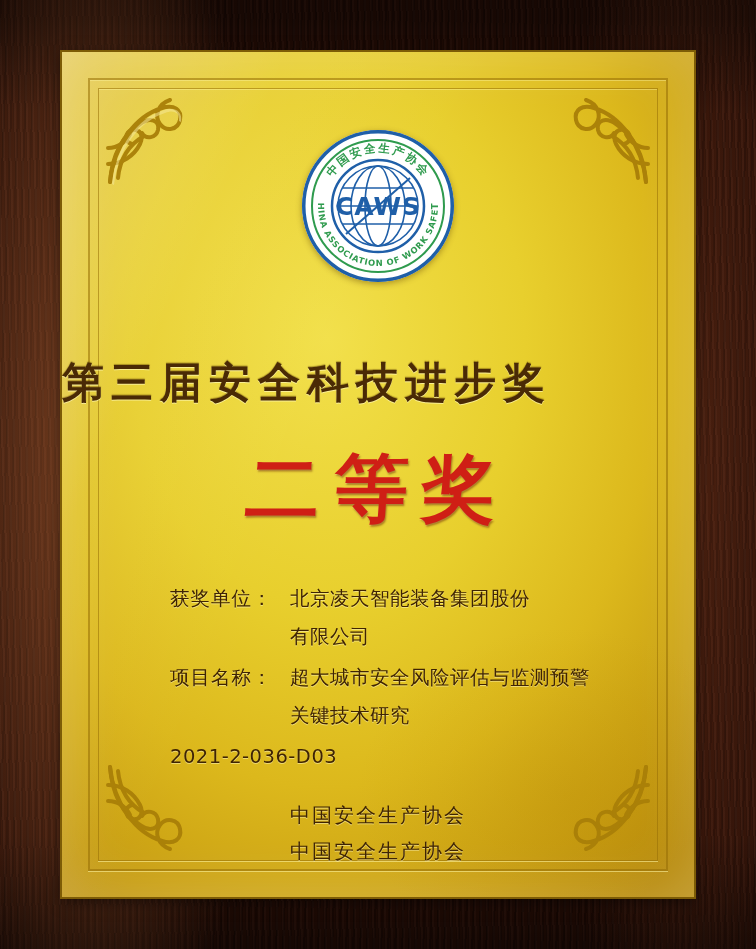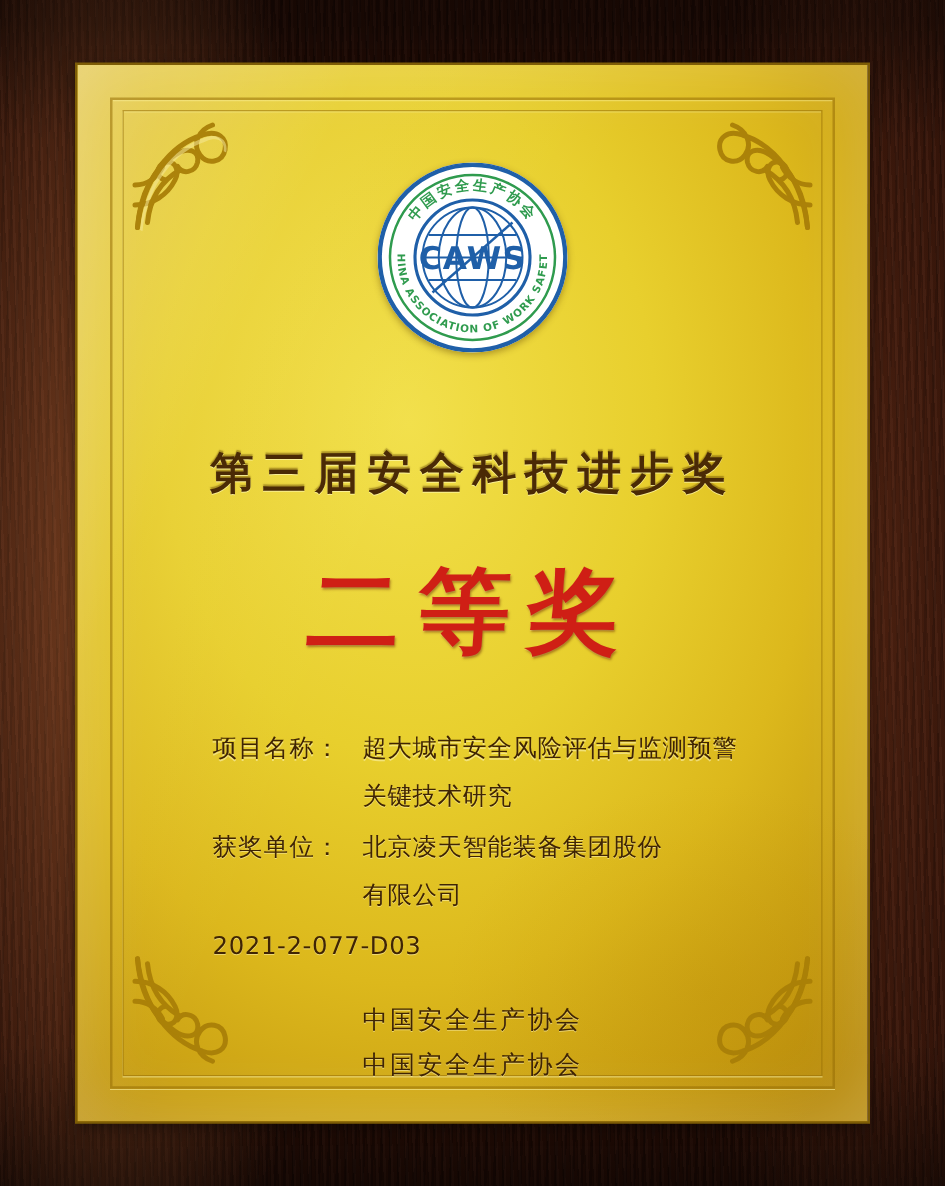--- a/index.html
+++ b/index.html
@@ -116,23 +116,22 @@
     align-items: center;
     justify-content: center;
   }
   .emblem svg { display:block; }
 
   
   .award-title {
     position: absolute;
     top: 303px;
     left: 0; right: 0;
-    text-align: center;
     font-family: Liberation Serif, serif;
-    font-size: 35px;
+    font-size: 42px;
     font-weight: 700;
     letter-spacing: 7px;
     color: #4a2a05;
     text-shadow: 0 1px 0 rgba(255,250,190,0.65), 0 -1px 1px rgba(90,60,0,0.45);
   }
   .grade {
     position: absolute;
     top: 388px;
     left: 0; right: 0;
     text-align: center;
@@ -286,35 +285,35 @@
           </text>
         </svg>
       </div>
     </div>
 
     <div class="award-title">第三届安全科技进步奖</div>
     <div class="grade">二等奖</div>
 
     <div class="details">
       <div class="row">
+        <div class="lbl">获奖单位：</div>
+        <div class="val">
+          <span>北京凌天智能装备集团股份</span>
+          <span class="l2">有限公司</span>
+        </div>
+      </div>
+      <div class="row">
         <div class="lbl">项目名称：</div>
         <div class="val">
           <span>超大城市安全风险评估与监测预警</span>
           <span class="l2">关键技术研究</span>
         </div>
       </div>
       <div class="row">
-        <div class="lbl">获奖单位：</div>
-        <div class="val">
-          <span>北京凌天智能装备集团股份</span>
-          <span class="l2">有限公司</span>
-        </div>
-      </div>
-      <div class="row">
-        <div class="val code">2021-2-077-D03</div>
+        <div class="val code">2021-2-036-D03</div>
       </div>
     </div>
 
     <div class="issuer">
       <div>中国安全生产协会</div>
       <div>中国安全生产协会</div>
     </div>
   </div>
 </div>
 

